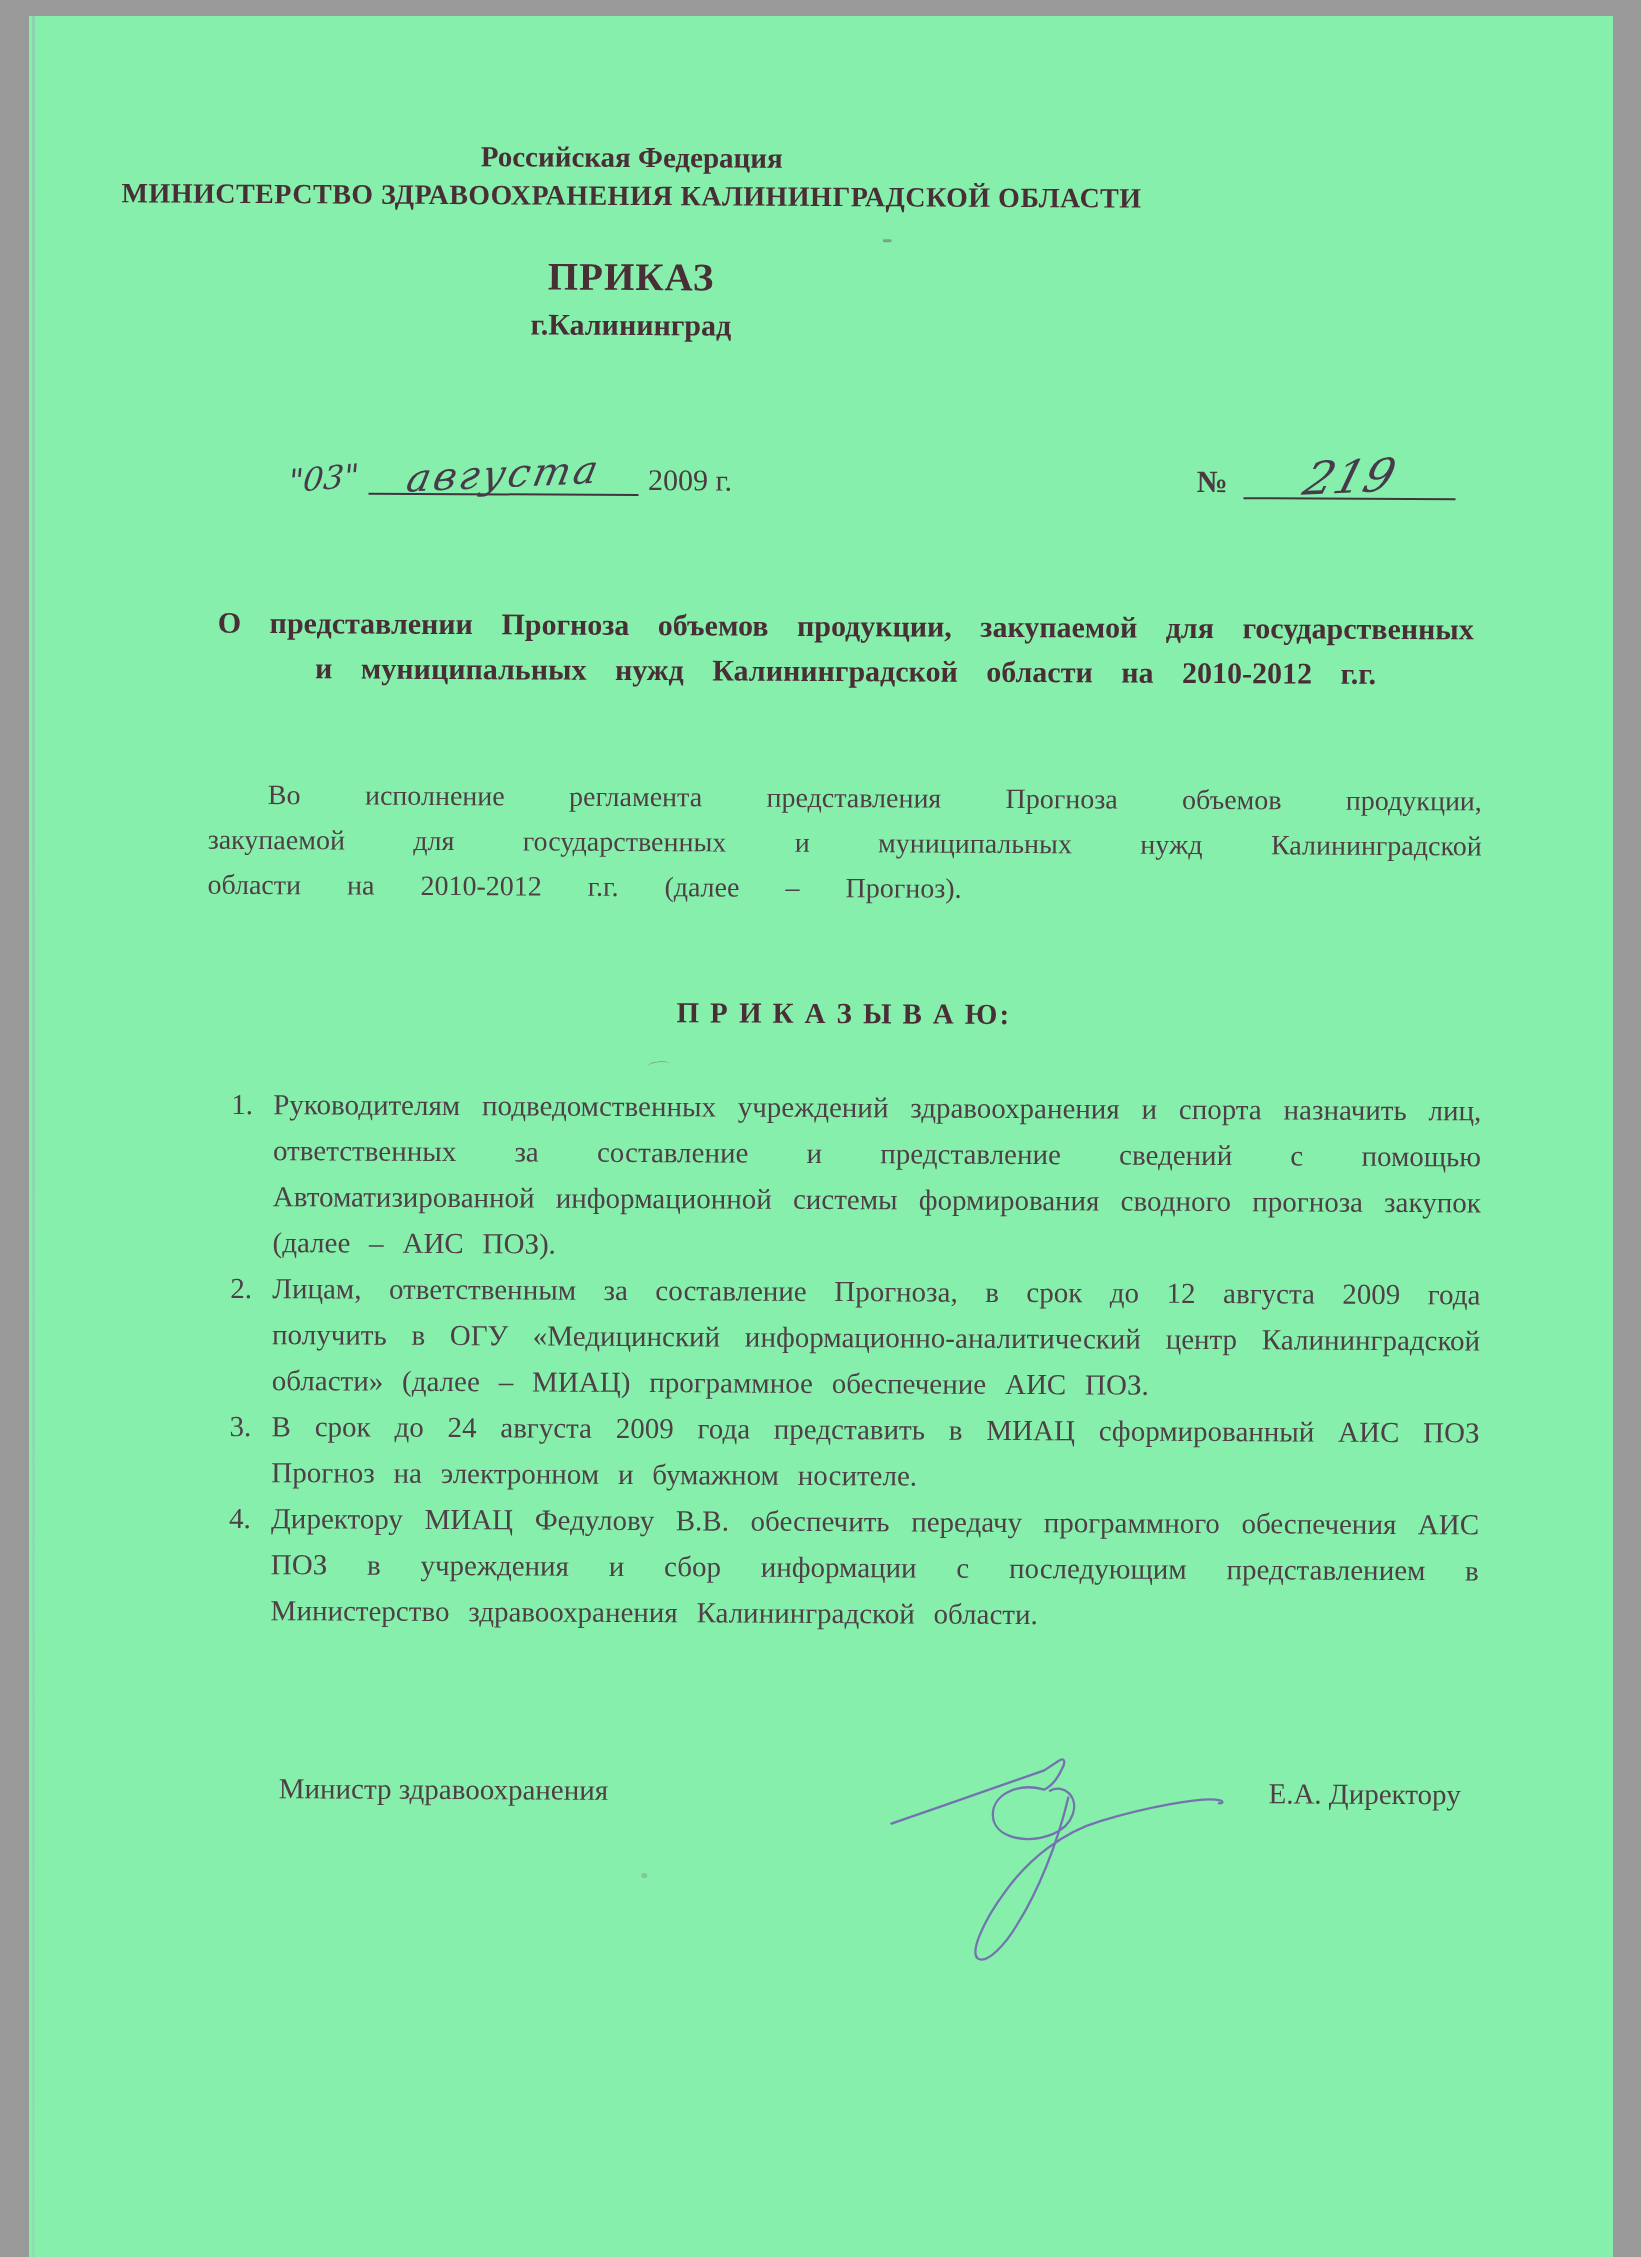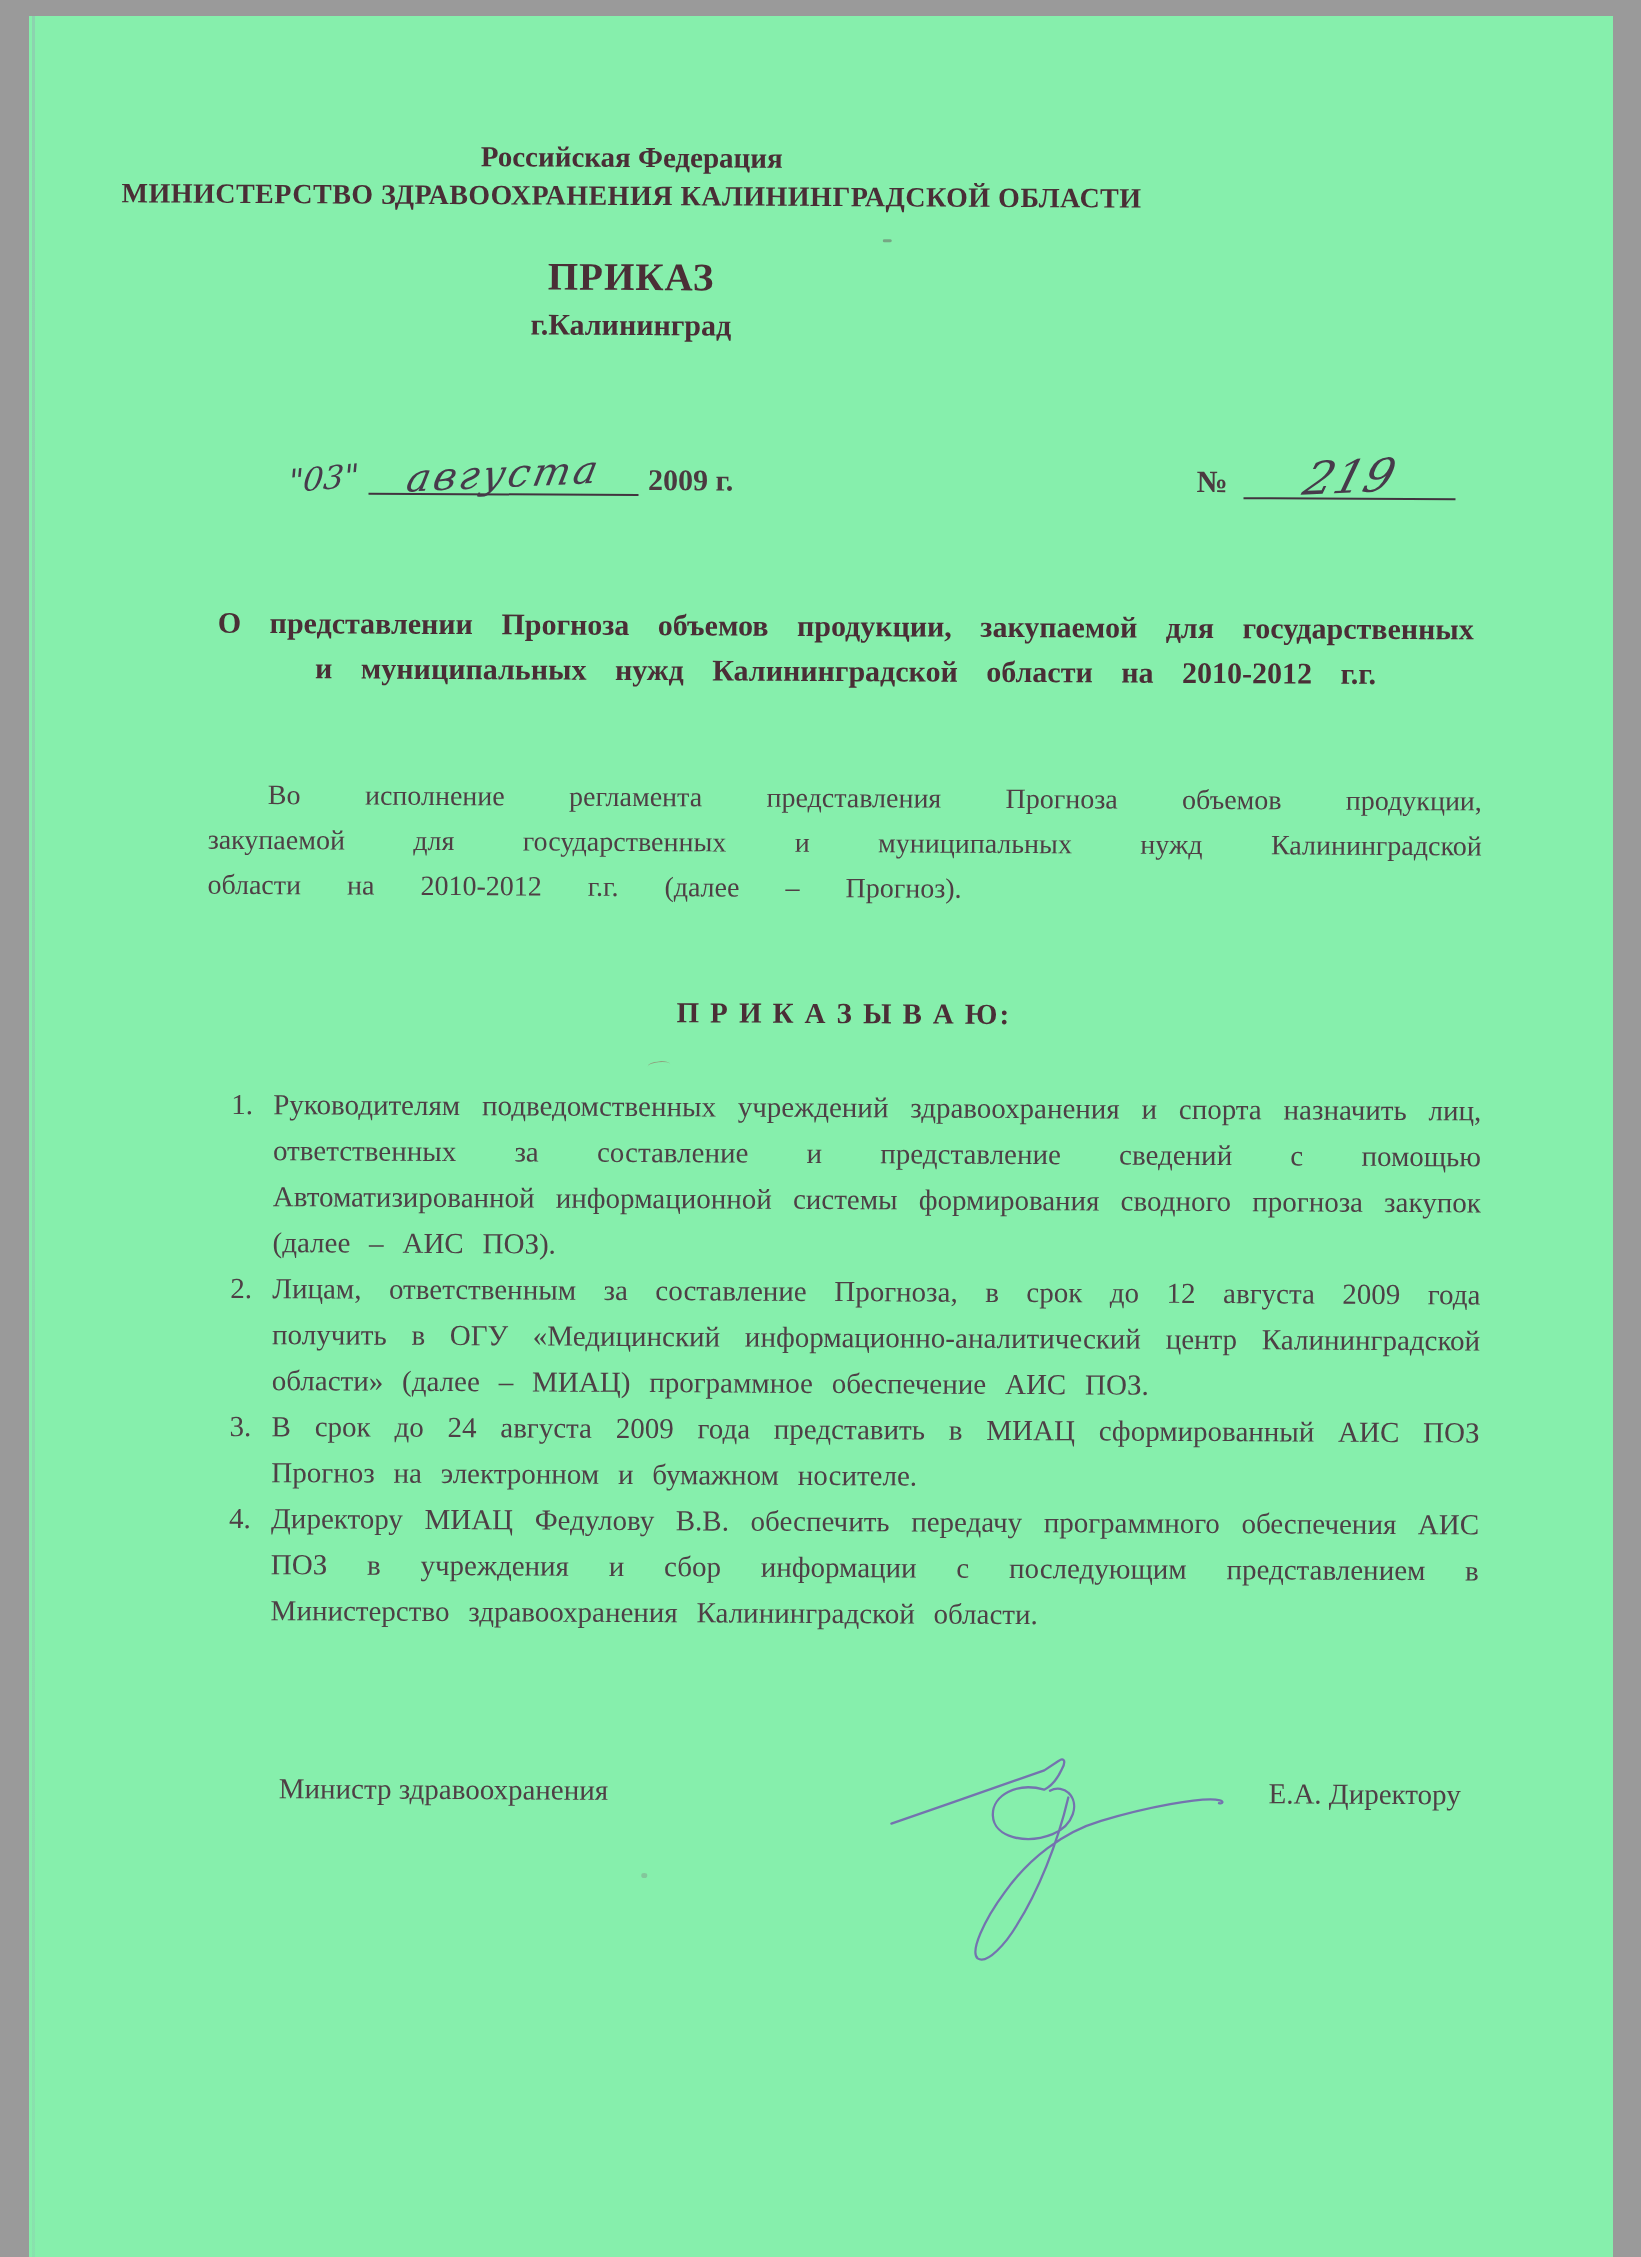--- a/index.html
+++ b/index.html
@@ -37,21 +37,21 @@
     font-family:"DejaVu Serif", serif;font-style:italic;color:#473a4b;
     display:inline-block;
   }
   .day-value{font-size:32px;transform:rotate(-5deg) skewX(-10deg);line-height:1;}
   .month-underline{
     display:inline-flex;justify-content:center;align-items:flex-end;
     min-width:270px;margin-left:9.7px;
     border-bottom:2.9px solid #42333f;
   }
   .month-value{font-size:39px;letter-spacing:2.9px;transform:skewX(-14deg) rotate(-3deg);line-height:.9;padding:0 5.8px 1.9px 5.8px;}
-  .year-value{font-size:30px;font-weight:bold;margin-left:9.7px;line-height:1.1;}
+  .year-value{font-size:30px;font-weight:normal;margin-left:9.7px;line-height:1.1;}
   .number-field{position:absolute;left:987px;bottom:0;display:inline-flex;align-items:flex-end;}
   .number-label{font-size:31px;font-weight:bold;line-height:1.1;}
   .number-underline{
     display:inline-flex;justify-content:center;align-items:flex-end;
     width:212px;margin-left:15.4px;border-bottom:2.9px solid #42333f;
   }
   .number-value{font-size:46px;transform:skewX(-18deg) rotate(-3deg);line-height:.8;padding-bottom:1.9px;}
 
   .order-title{
     position:absolute;left:183px;top:587px;width:1274px;margin:0;

